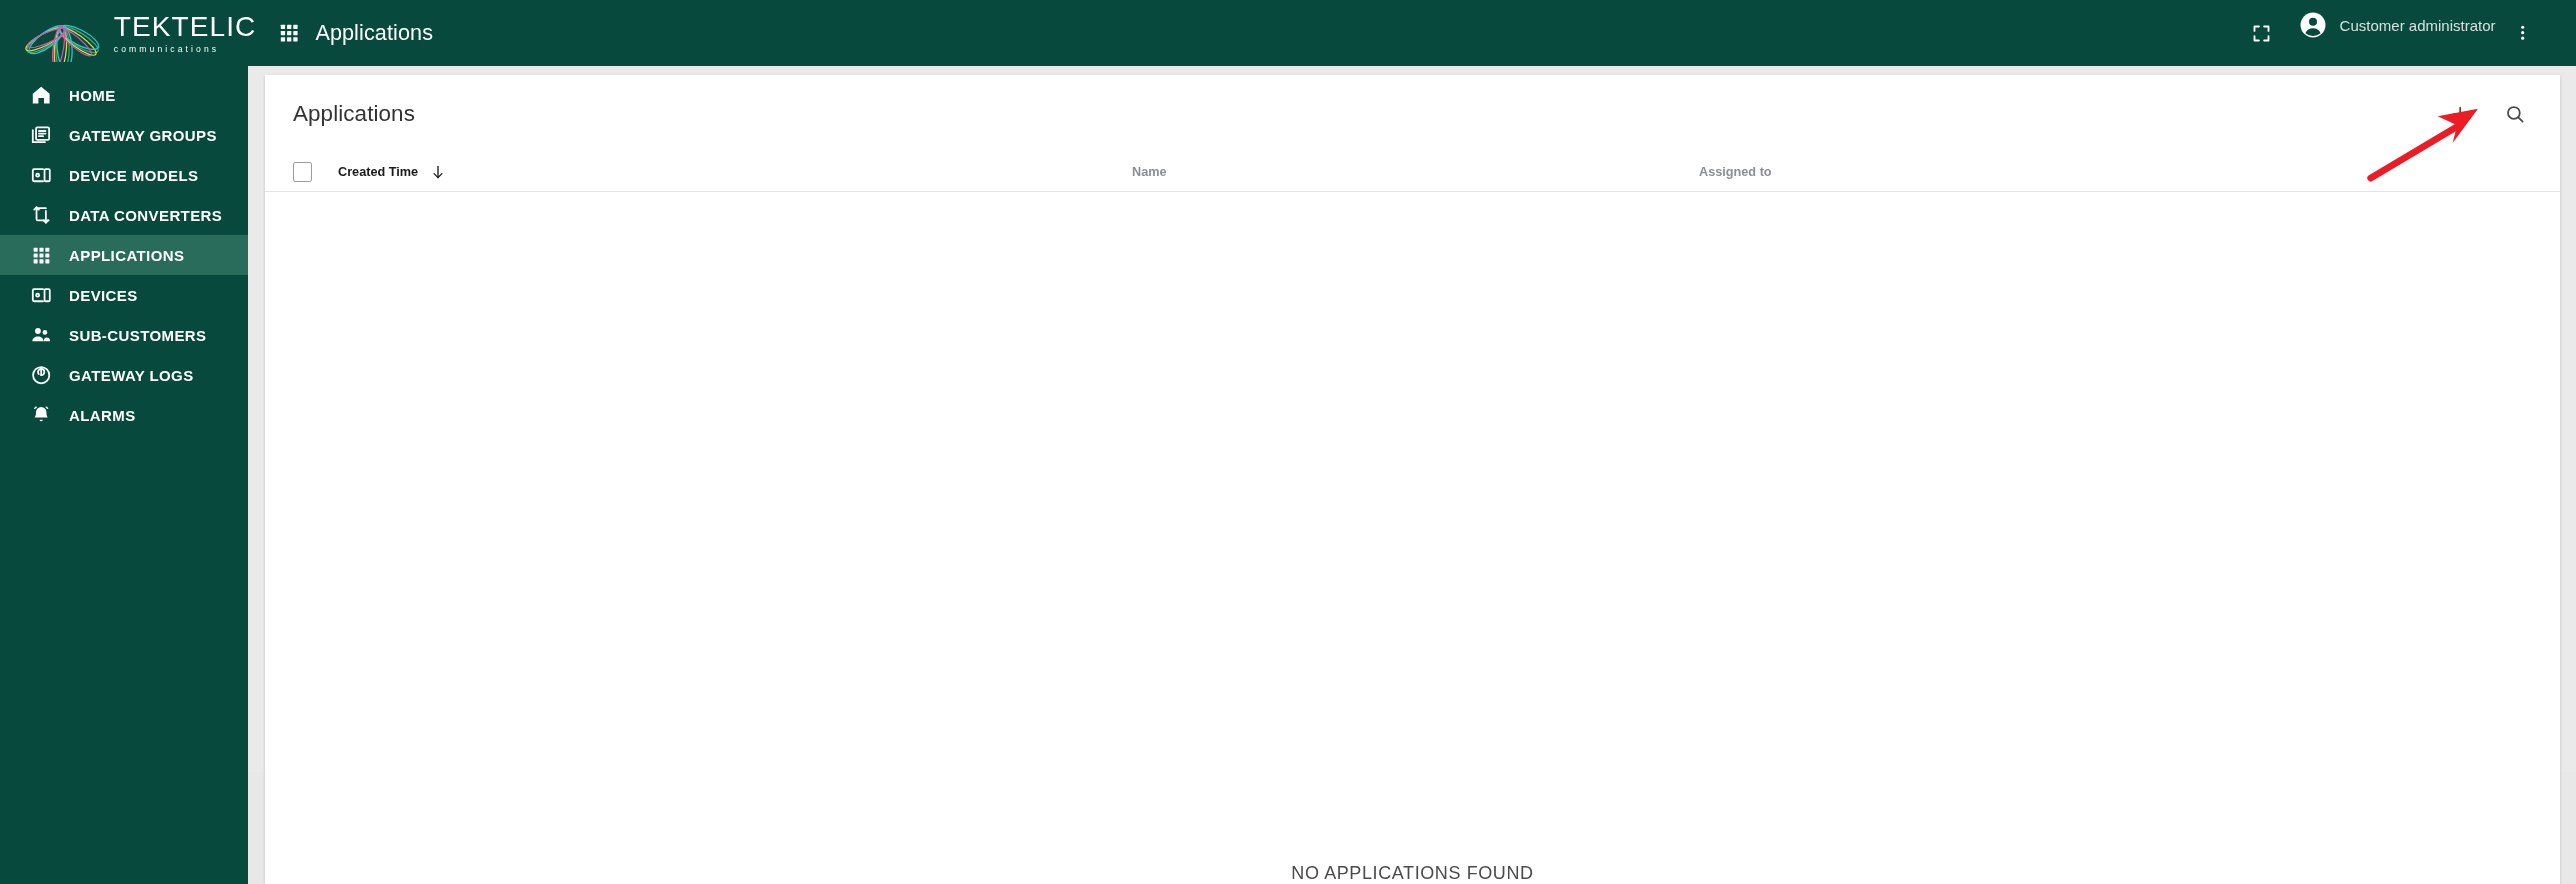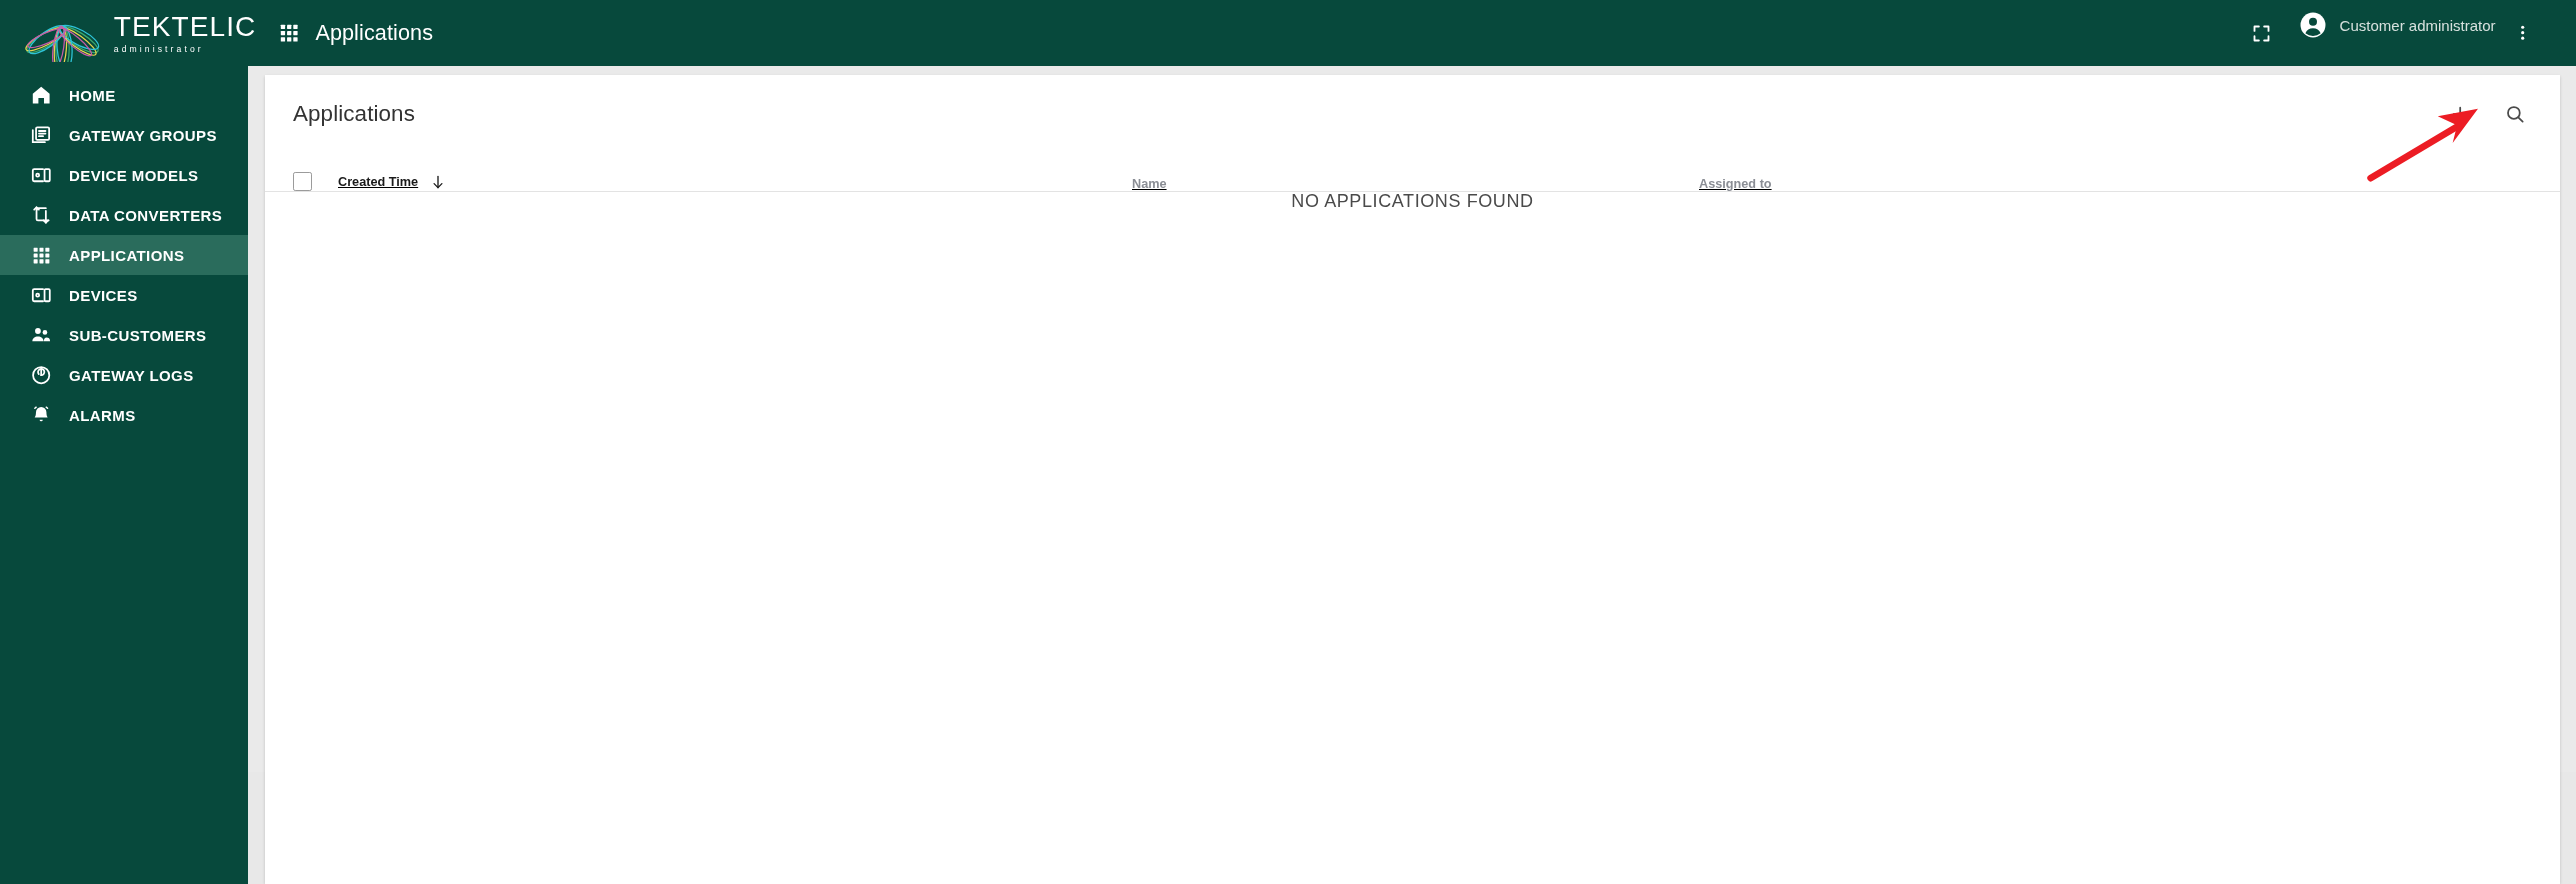--- a/index.html
+++ b/index.html
@@ -175,25 +175,24 @@
   }
 
   .act-btn {
     width: 34px; height: 34px;
     display: flex; align-items: center; justify-content: center;
     cursor: pointer;
   }
 
   .table-head {
     display: flex;
-    align-items: flex-end;
+    align-items: center;
     height: 39px;
     padding: 0 28px;
     border-bottom: 0.7px solid #e3e3e3;
-    text-decoration: underline;
   }
 
   .th-check {
     width: 45px;
     display: flex;
     align-items: center;
     flex: none;
   }
   .checkbox {
     width: 19.4px; height: 19.4px;
@@ -219,21 +218,21 @@
   .th-name    { width: 567px;  flex: none; }
   .th-assigned{ flex: 1; }
 
   .empty-state {
     position: absolute;
     left: 0;
     top: 116px;
     width: 100%;
     height: 693px;
     display: flex;
-    align-items: flex-start;
+    align-items: flex-end;
     justify-content: center;
   }
   .empty-text {
     font-size: 18px;
     color: #4a4a4a;
     letter-spacing: 0.6px;
     font-weight: 400;
   }
 
   
@@ -272,21 +271,21 @@
           </g>
           <g stroke="#c85aa8">
             <ellipse cx="0" cy="0" rx="28" ry="7" transform="rotate(-24) translate(-24,2)"></ellipse>
             <ellipse cx="0" cy="0" rx="28" ry="7" transform="rotate(40) translate(24,2)"></ellipse>
             <ellipse cx="0" cy="0" rx="28" ry="7" transform="rotate(98) translate(24,2)"></ellipse>
           </g>
         </g>
       </svg>
       <div class="brand-word">
         <div class="brand-name">TEKTELIC</div>
-        <div class="brand-sub">administrator</div>
+        <div class="brand-sub">communications</div>
       </div>
     </div>
 
     <nav class="nav">
 
       <div class="nav-item">
         <span class="nav-icon">
           <svg width="22.4" height="22.4" viewBox="0 0 24 24" fill="#ffffff">
               <path d="M12 3 3 10.5V21h6v-6h6v6h6V10.5z"></path>
             </svg>

